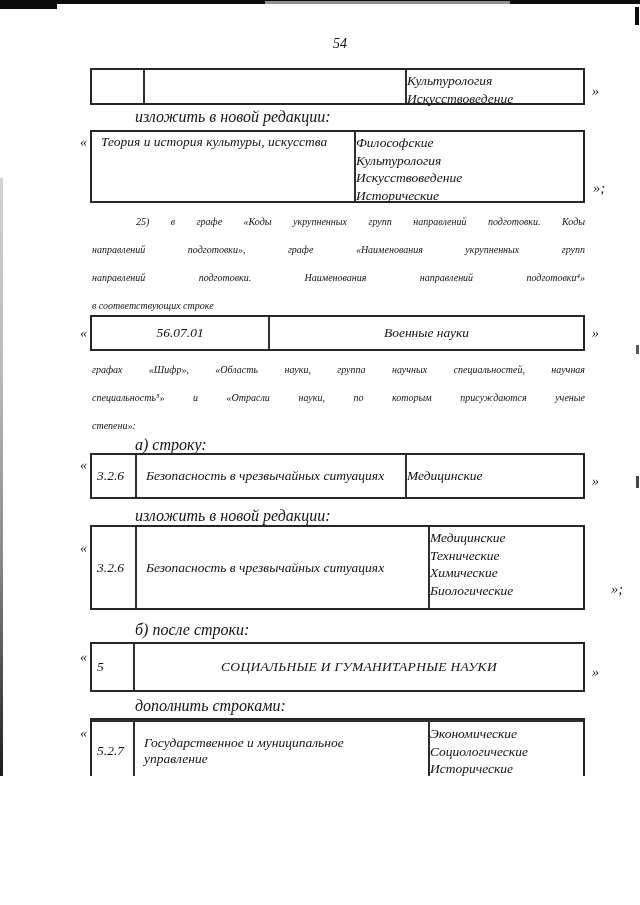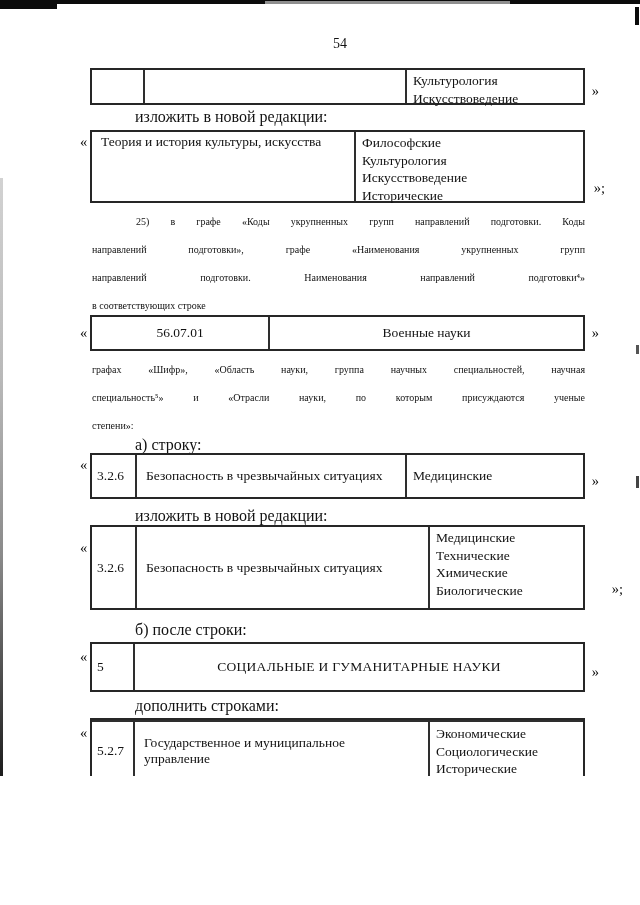--- a/index.html
+++ b/index.html
@@ -1,19 +1,19 @@
 <!DOCTYPE html>
 <html><head>
 <meta charset="utf-8">
 <style>
   html,body { margin:0; padding:0; background:#fff; }
   .page {
     position:relative; width:640px; height:776px; background:#ffffff;
     font-family:"Liberation Serif","DejaVu Serif",serif;
-    color:#121212; overflow:hidden;
+    color:#121212; overflow:hidden;font-style:italic;
   }
   
   .art { position:absolute; }
   .top-bar      { left:0; top:0; width:640px; height:4px; background:#0b0b0b; }
   .top-bar-soft { left:265px; top:1px; width:245px; height:3px; background:#8f8f8f; }
   .top-blob     { left:0; top:0; width:57px; height:9px; background:#0b0b0b; }
   .right-tick   { left:635px; top:7px; width:4px; height:18px; background:#0b0b0b; }
   .right-mark1  { left:636px; top:345px; width:3px; height:9px; background:#555; }
   .right-mark2  { left:636px; top:476px; width:3px; height:12px; background:#444; }
   .left-line    { left:0; top:178px; width:3px; height:727px;
@@ -31,21 +31,21 @@
   
   .tbl { position:absolute; left:90px; width:495px; border:2px solid #262626;
          background:#fff; display:flex; box-sizing:border-box; font-size:13.5px; }
   .tbl7 { display:block; }
   .trow { display:flex; box-sizing:border-box; }
   .cell { box-sizing:border-box; display:flex; flex-direction:column; }
   .cell + .cell { border-left:2px solid #2e2e2e; }
   .v-top    { justify-content:flex-start; padding-top:2px; }
   .v-center { justify-content:center; }
   .h-center { align-items:center; text-align:center; }
-  .pl5 { padding-left:5px; } .pl9 { padding-left:9px; } .pl6 { padding-left:6px; }
+  .pl5 { padding-left:5px; } .pl9 { padding-left:9px; } .pl6 { }
   .branch { line-height:17.5px; white-space:nowrap; }
   .mark { position:absolute; font-size:14.5px; color:#121212; white-space:nowrap; }
   .caps { font-size:13.5px; letter-spacing:0.3px; }
   .r2 { border-top:2px solid #2e2e2e; }
 </style>
 </head>
 <body>
 
 <div class="page">
 

